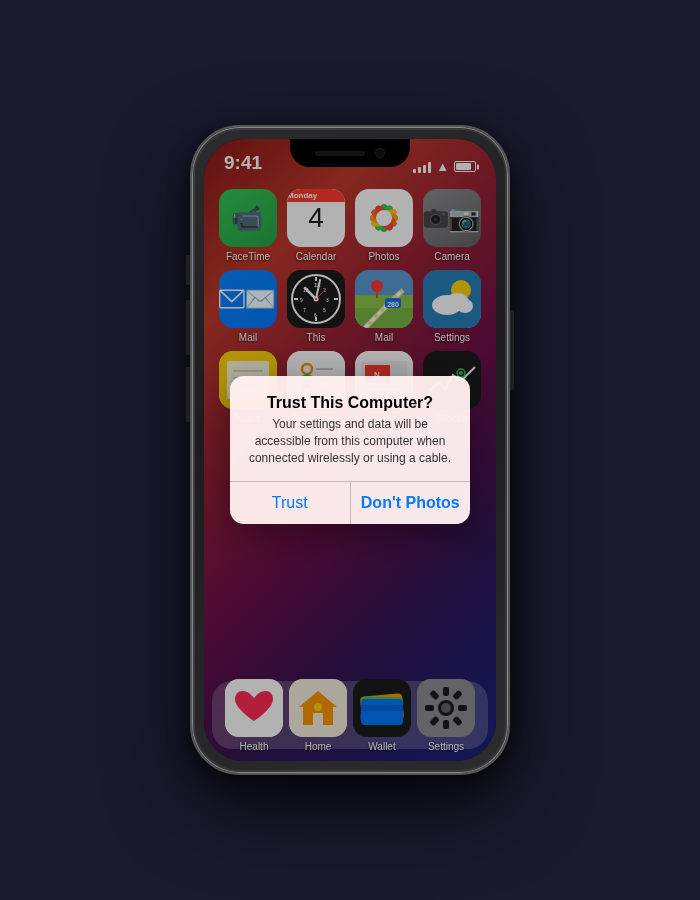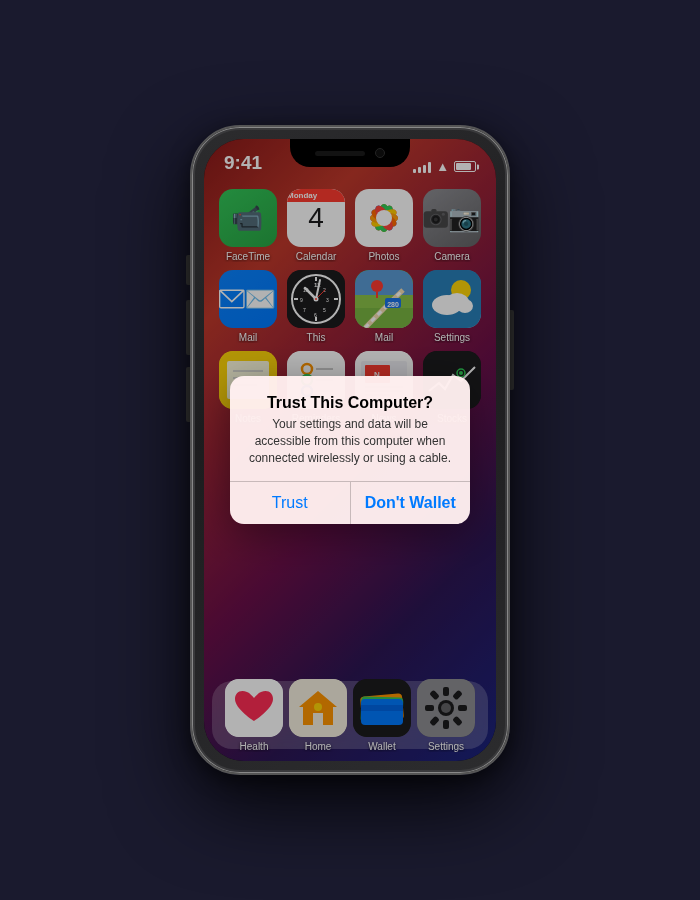--- a/index.html
+++ b/index.html
@@ -723,20 +723,20 @@
       </div>
 
       <div class="alert-overlay">
         <div class="alert-box">
           <div class="alert-content">
             <div class="alert-title">Trust This Computer?</div>
             <div class="alert-message">Your settings and data will be accessible from this computer when connected wirelessly or using a cable.</div>
           </div>
           <div class="alert-buttons">
             <button class="alert-btn">Trust</button>
-            <button class="alert-btn">Don't Wallet</button>
+            <button class="alert-btn">Don't Photos</button>
           </div>
         </div>
       </div>
 
     </div>
   </div>
 </div>
 
 </body></html>

